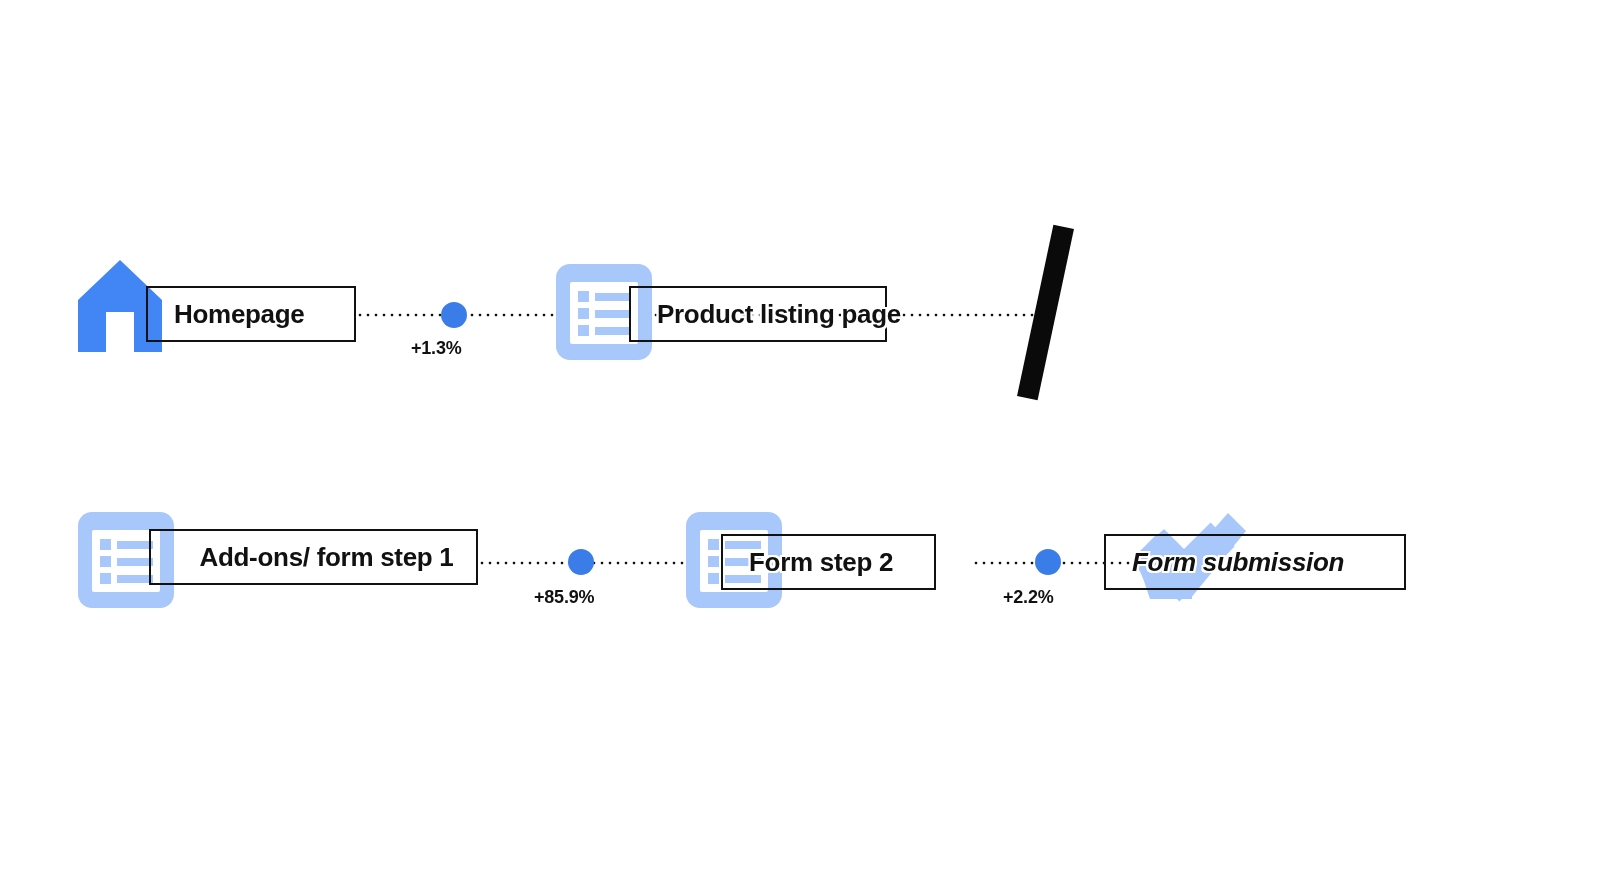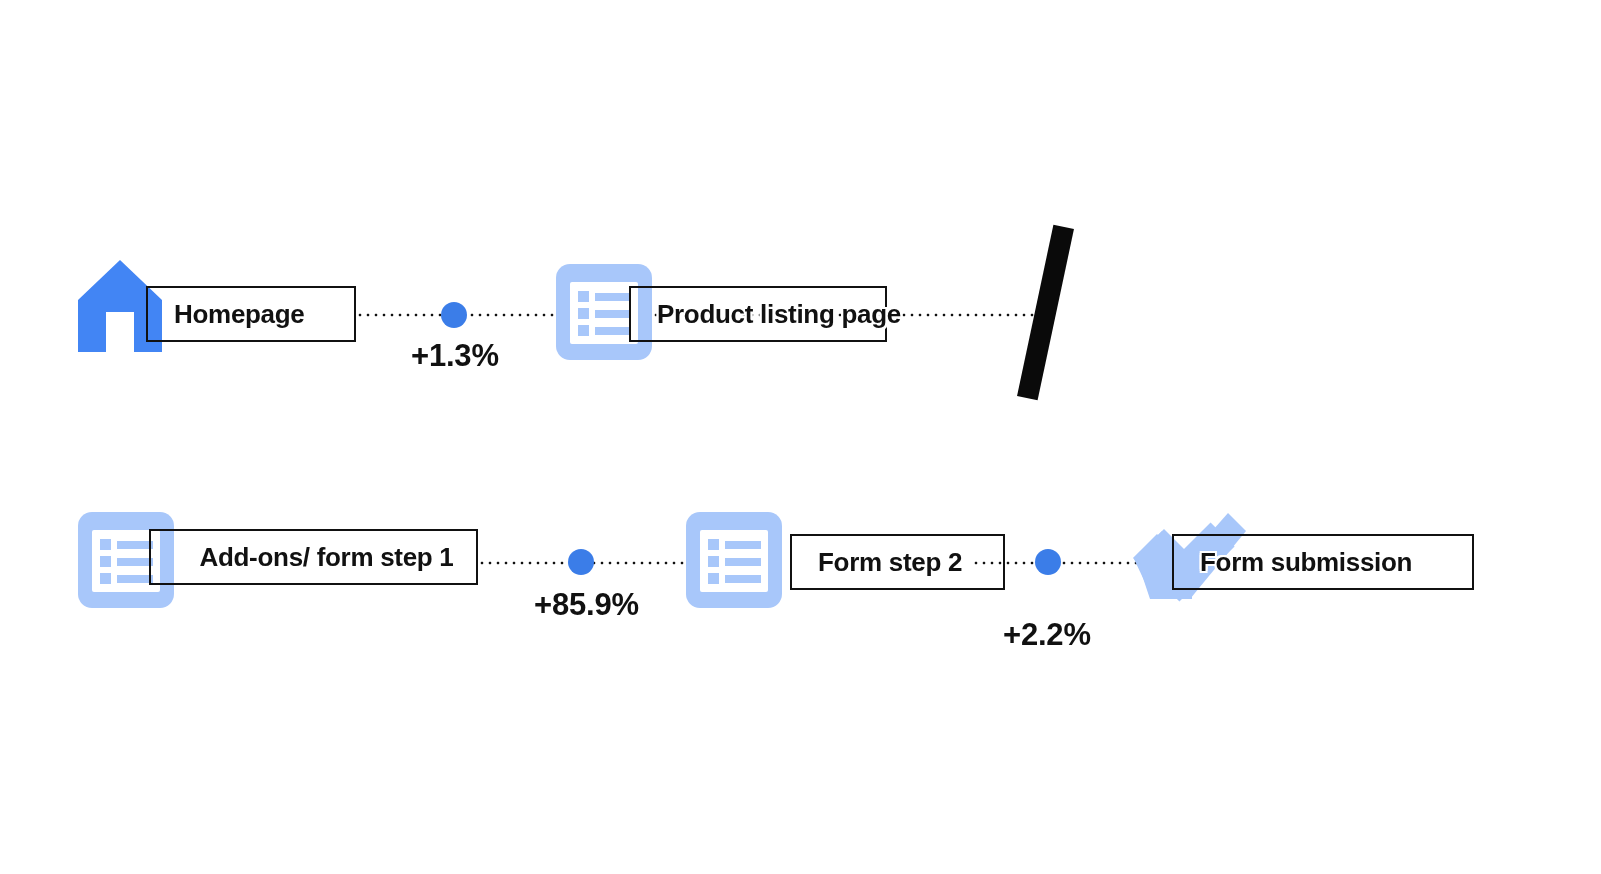--- a/index.html
+++ b/index.html
@@ -35,21 +35,21 @@
     width: 26px;
     height: 26px;
     border-radius: 50%;
     background: #3b7de8;
   }
 
   
   .pct {
     position: absolute;
     font-weight: 700;
-    font-size: 31px;
+    font-size: 18px;
     letter-spacing: -0.2px;
     color: #111111;
     white-space: nowrap;
   }
 
   
   .labelbox {
     position: absolute;
     border: 2px solid #111111;
     background: rgba(255,255,255,0);
@@ -156,37 +156,37 @@
       <rect x="14" y="18" width="68" height="62" rx="2" fill="#ffffff"></rect>
       <rect x="22" y="27" width="11" height="11" fill="#a8c7fa"></rect>
       <rect x="39" y="29" width="36" height="8" fill="#a8c7fa"></rect>
       <rect x="22" y="44" width="11" height="11" fill="#a8c7fa"></rect>
       <rect x="39" y="46" width="36" height="8" fill="#a8c7fa"></rect>
       <rect x="22" y="61" width="11" height="11" fill="#a8c7fa"></rect>
       <rect x="39" y="63" width="36" height="8" fill="#a8c7fa"></rect>
     </svg>
   </div>
 
-  <div class="labelbox" style="left:790px; top:534px; width:215px;">
+  <div class="labelbox" style="left:721px; top:534px; width:215px;">
     <span class="txt">Form step 2</span>
   </div>
 
   <div class="dot" style="left:1035px; top:549px;"></div>
 
-  <div class="pct" style="left:1003px; top:617px;text-align:right;">+2.2%</div>
+  <div class="pct" style="left:1003px; top:587px;text-align:right;">+2.2%</div>
 
   <div class="icon" style="left:1128px; top:505px; width:118px; height:118px;">
     <svg width="118" height="118" viewBox="0 0 118 118">
       <path d="M8 52 L36 24 L64 52 L64 94 L22 94 Z" fill="#a8c7fa"></path>
       <path d="M100 8 L118 26 L62 94 L40 76 Z" fill="#a8c7fa"></path>
       <path d="M6 54 L34 26 L60 52 L52 92 L24 92 Z" fill="#a8c7fa"></path>
       <g fill="#a8c7fa">
         <rect x="12" y="36" width="34" height="34" transform="rotate(45 29 53)"></rect>
         <rect x="50" y="18" width="34" height="78" transform="rotate(45 67 57)"></rect>
       </g>
     </svg>
   </div>
 
-  <div class="labelbox" style="left:1172px; top:534px; width:302px;">
+  <div class="labelbox" style="left:1104px; top:534px; width:302px;font-style:italic;">
     <span class="txt">Form submission</span>
   </div>
 
 </div>
 
 </body></html>

